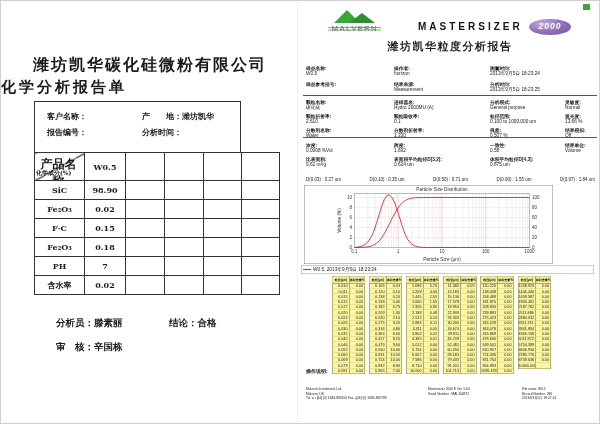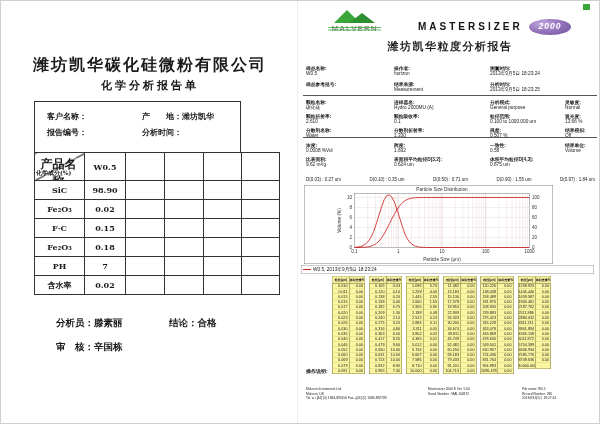--- a/index.html
+++ b/index.html
@@ -1,21 +1,21 @@
 <!DOCTYPE html>
 <html><head>
 <meta charset="utf-8">
 <style>
   html,body{margin:0;padding:0;background:#e9e9e9;}
   .canvas{position:relative;width:600px;height:424px;background:#ffffff;overflow:hidden;
           border:1px solid #d0d0d0;box-sizing:border-box;font-family:"Liberation Sans",sans-serif;color:#1a1a1a;}
   
   .lp{position:absolute;left:0;top:0;width:298px;height:424px;font-family:"DejaVu Serif",serif;}
   .lp-title{position:absolute;top:54px;left:0;width:298px;text-align:center;font-size:16px;font-weight:bold;letter-spacing:2px;}
-  .lp-sub{position:absolute;top:77px;left:0;width:298px;text-align:center;font-size:11px;font-weight:bold;letter-spacing:3px;font-family:Liberation Mono, monospace;}
+  .lp-sub{position:absolute;top:77px;left:0;width:298px;font-size:15px;font-weight:bold;letter-spacing:3px;font-family:Liberation Mono, monospace;}
   .info-box{position:absolute;left:33px;top:100px;width:207px;height:51px;border:1px solid #333;border-bottom:none;box-sizing:border-box;}
   .info-it{position:absolute;font-size:8px;font-weight:bold;white-space:nowrap;}
   .chem-table{position:absolute;left:33px;top:151px;border-collapse:collapse;table-layout:fixed;width:239px;}
   .chem-table td{border:1px solid #333;text-align:center;vertical-align:middle;font-size:8px;font-weight:bold;padding:0;overflow:hidden;}
   .chem-table tr.hd td{height:27px;}
   .chem-table tr.dr td{height:18px;}
   td.diag{position:relative;background:linear-gradient(to bottom right,transparent calc(50% - 0.6px),#444 calc(50% - 0.6px),#444 calc(50% + 0.6px),transparent calc(50% + 0.6px));}
   .diag-top{position:absolute;right:2px;top:3px;font-size:12px;font-weight:bold;}
   .diag-bot{position:absolute;left:1px;bottom:2px;font-size:6px;font-weight:bold;}
   .sign{position:absolute;font-size:9.5px;font-weight:bold;white-space:nowrap;}

